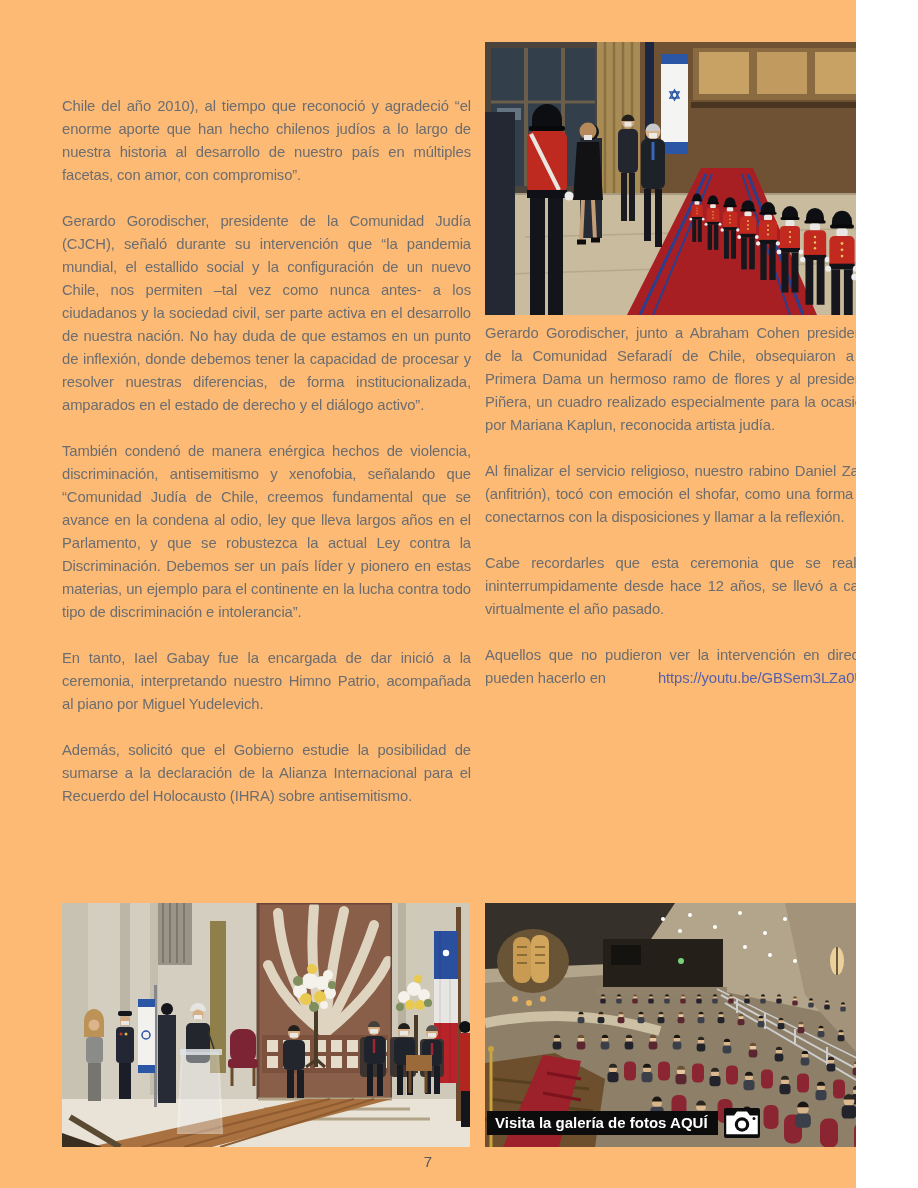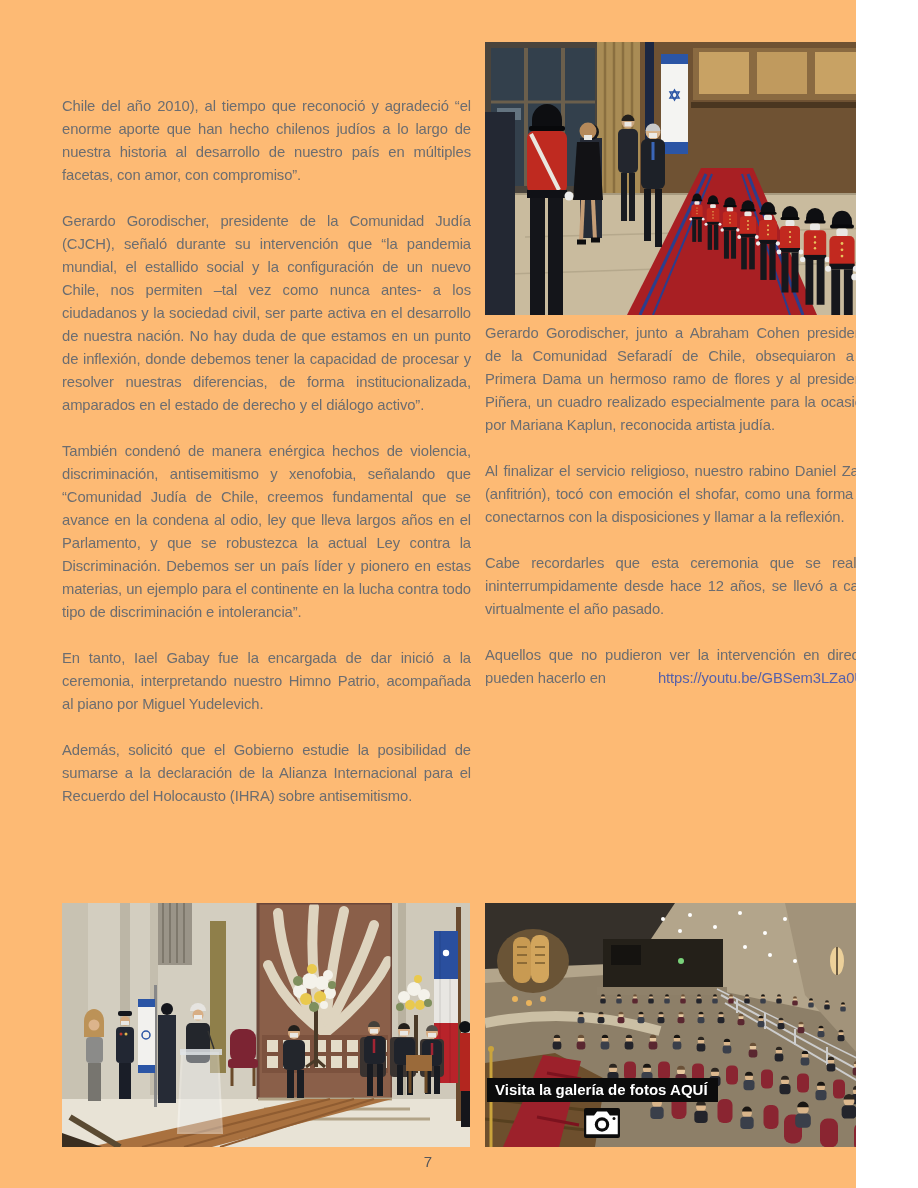--- a/index.html
+++ b/index.html
@@ -9,21 +9,21 @@
        letter-spacing:-0.1px;}
   .col p{margin:0 0 23px 0;}
   .col-left{left:62px;top:95px;width:409px;}
   .col-right{left:485px;top:322px;width:390px;}
   a.yt-link{color:#5661aa;text-decoration:none;margin-left:48px;}
   .photo{position:absolute;overflow:hidden;background:#2a241e;}
   .photo svg{display:block;width:100%;height:100%;}
   .photo-top{left:485px;top:42px;width:390px;height:273px;}
   .photo-bl{left:62px;top:903px;width:408px;height:244px;background:#d9d4c6;}
   .photo-br{left:485px;top:903px;width:390px;height:244px;background:#8d7f68;}
-  .caption-bar{position:absolute;left:2px;bottom:9px;display:flex;align-items:center;gap:6px;flex-direction:column;}
+  .caption-bar{position:absolute;left:2px;bottom:9px;display:flex;align-items:center;gap:6px;}
   .caption-text{background:#0c0c0c;color:#ffffff;font-weight:700;font-size:15px;
                 padding:3px 10px 4px 8px;white-space:nowrap;}
   .caption-cam{background:#0c0c0c;width:36px;height:30px;border-radius:2px;
                display:flex;align-items:center;justify-content:center;}
   .page-number{position:absolute;left:0;right:0;top:1153px;text-align:center;
                color:#55565a;font-size:15px;}
 </style>
 </head>
 <body>
 

